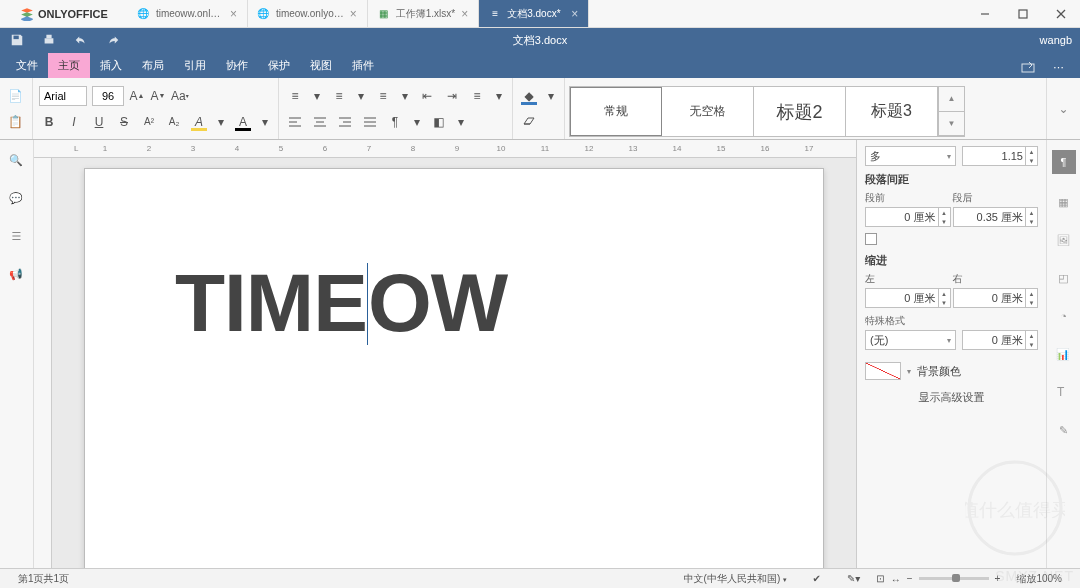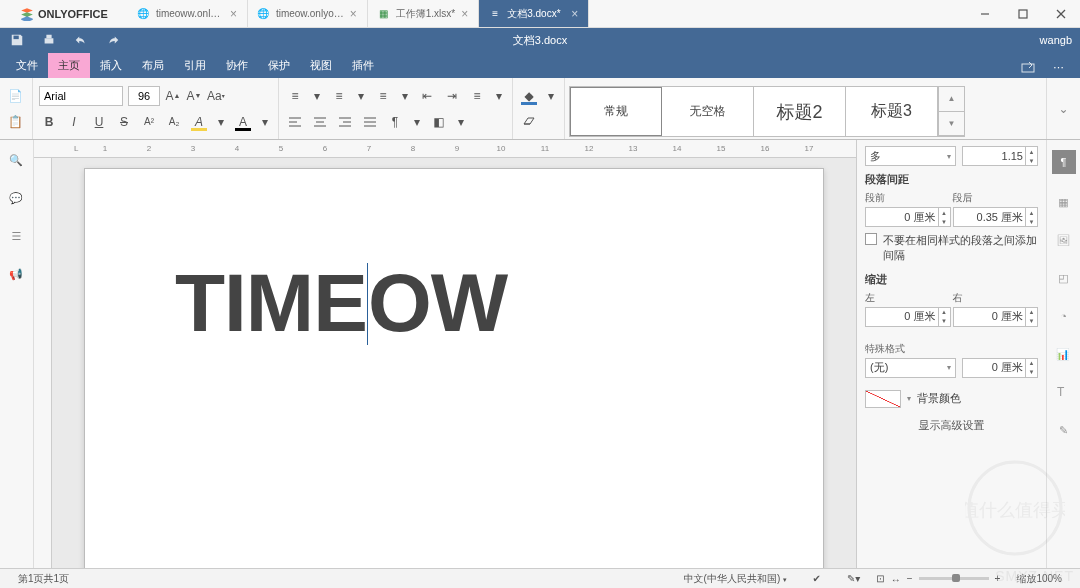--- a/index.html
+++ b/index.html
@@ -30,21 +30,21 @@
 .menubar .spacer { flex: 1; }
 .menubar .right-icons { display:flex; gap:18px; padding: 0 10px 4px 0; }
 
 .ribbon { height: 62px; background: #f7f7f7; border-bottom: 1px solid #bfbfbf; display: flex; align-items: stretch; }
 .ribbon-group { display: flex; flex-direction: column; justify-content: center; gap: 6px; padding: 3px 6px; border-right: 1px solid #ddd; }
 .ribbon-group.rows { flex-direction: column; }
 .row { display: flex; align-items: center; gap: 5px; }
 .rb-btn { width: 20px; height: 20px; display: flex; align-items: center; justify-content: center; color: #555; font-size: 12px; cursor: pointer; }
 .rb-btn.small { width:14px; }
 .rb-btn.txt { width:auto; min-width:16px; font-size:12px; }
-.font-select { width: 84px; height: 20px; border: 1px solid #c0c0c0; background:#fff; font-size: 11px; padding: 0 4px; }
+.font-select { width: 48px; height: 20px; border: 1px solid #c0c0c0; background:#fff; font-size: 11px; padding: 0 4px; }
 .size-select { width: 32px; height: 20px; border: 1px solid #c0c0c0; background:#fff; font-size: 11px; padding: 0 2px; text-align:center; }
 .style-strip { display: flex; height: 51px; margin-top:6px; border: 1px solid #bfbfbf; flex: 0 0 auto; }
 .style-box { min-width: 92px; border-right: 1px solid #bfbfbf; display: flex; align-items: center; justify-content: center; font-size: 12px; padding: 0 8px; cursor: pointer; background:#fff; }
 .style-box.sel { border: 1px solid #888; }
 .style-box.h1 { font-size: 20px; font-weight: 400; }
 .style-box.h2 { font-size: 18px; }
 .style-box.h3 { font-size: 16px; }
 .style-more { width: 26px; display: flex; flex-direction: column; }
 .style-more div { flex:1; display:flex; align-items:center; justify-content:center; border-bottom:1px solid #bfbfbf; }
 .bold { font-weight:bold; }
@@ -387,21 +387,20 @@
             <span>0.35 厘米</span>
             <div class="sp">
               <div>▲</div>
               <div>▼</div>
             </div>
           </div>
       </div>
     </div>
     <div class="rp-row" style="align-items:flex-start;margin-top:6px">
       <div class="chk"></div>
-      <div style="flex:1;line-height:1.4">不要在相同样式的段落之间添加间隔</div>
     </div>
     <div class="rp-h" style="margin-top:8px">缩进</div>
     <div class="rp-sub">
       <div class="rp-col">
         <div class="rp-lbl">左</div>
         <div class="rp-spin" style="width:100%">
             <span>0 厘米</span>
             <div class="sp">
               <div>▲</div>
               <div>▼</div>
@@ -412,21 +411,21 @@
         <div class="rp-lbl">右</div>
         <div class="rp-spin" style="width:100%">
             <span>0 厘米</span>
             <div class="sp">
               <div>▲</div>
               <div>▼</div>
             </div>
           </div>
       </div>
     </div>
-    <div class="rp-lbl" style="margin-top:15px">特殊格式</div>
+    <div class="rp-lbl" style="margin-top:6px">特殊格式</div>
     <div class="rp-row">
       <div class="rp-sel">
           <span>(无)</span>
           <span style="font-size:8px;color:#888">▾</span>
         </div>
       <div class="rp-spin">
           <span>0 厘米</span>
           <div class="sp">
             <div>▲</div>
             <div>▼</div>

